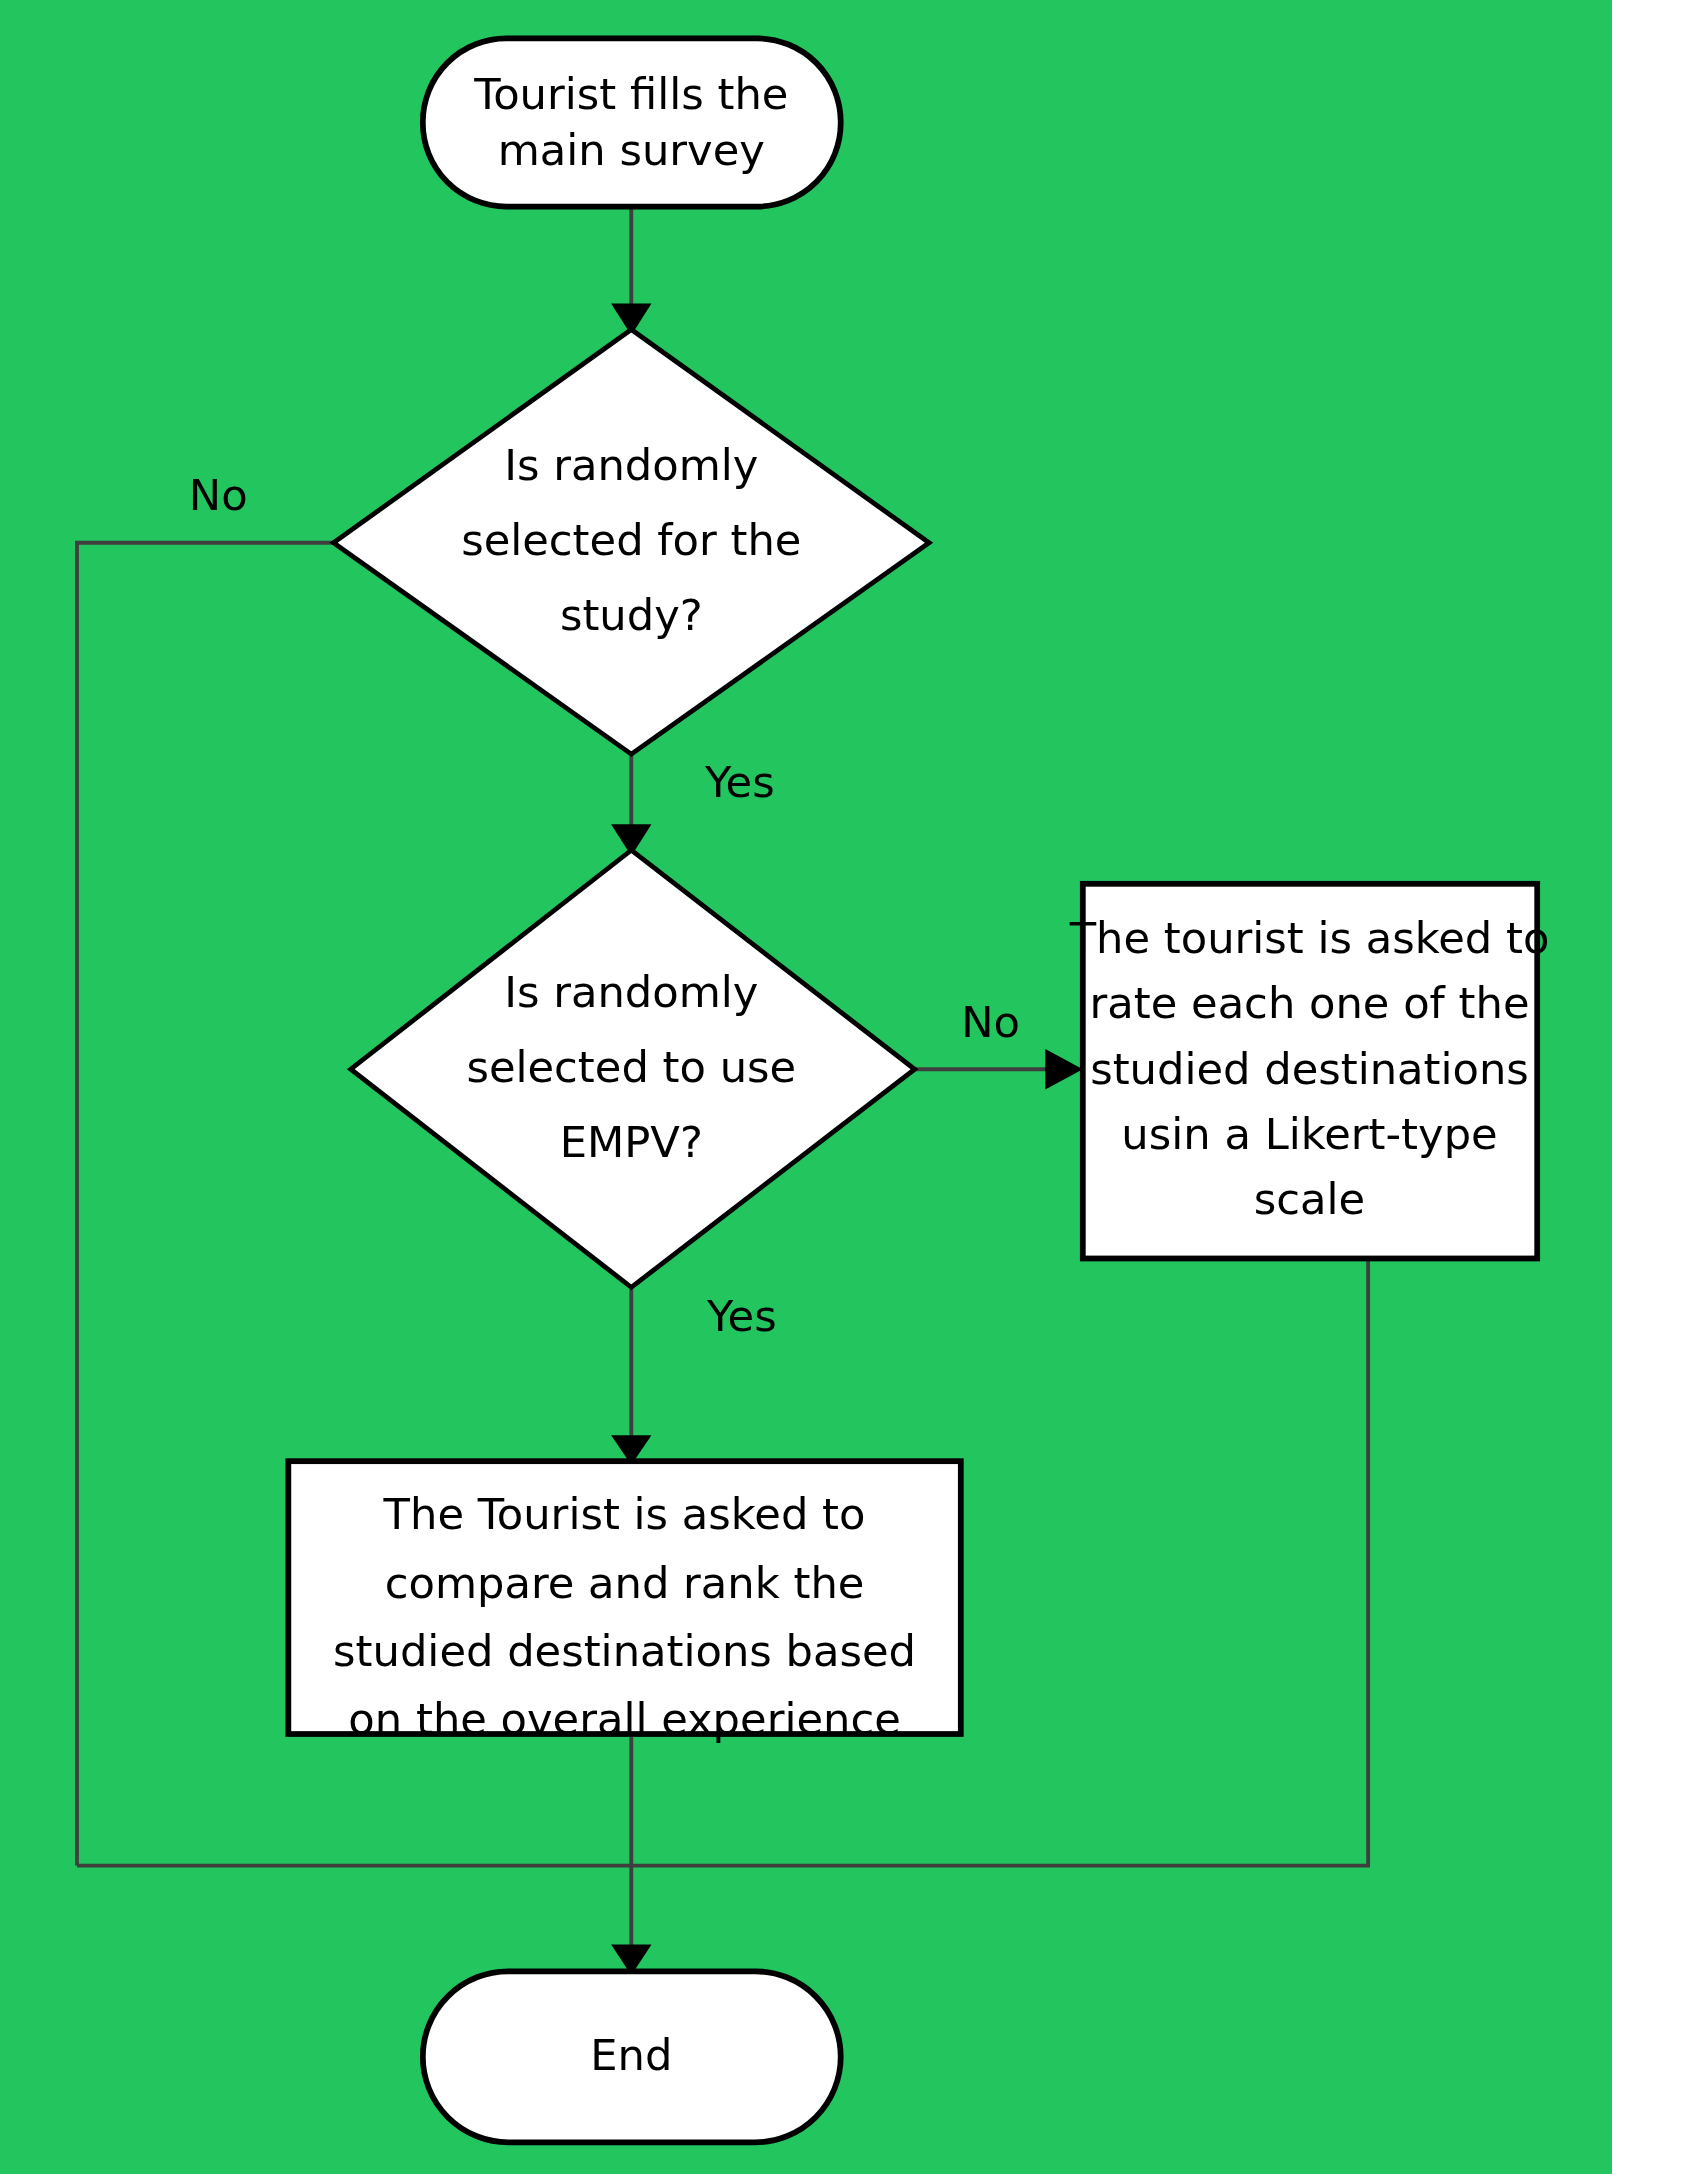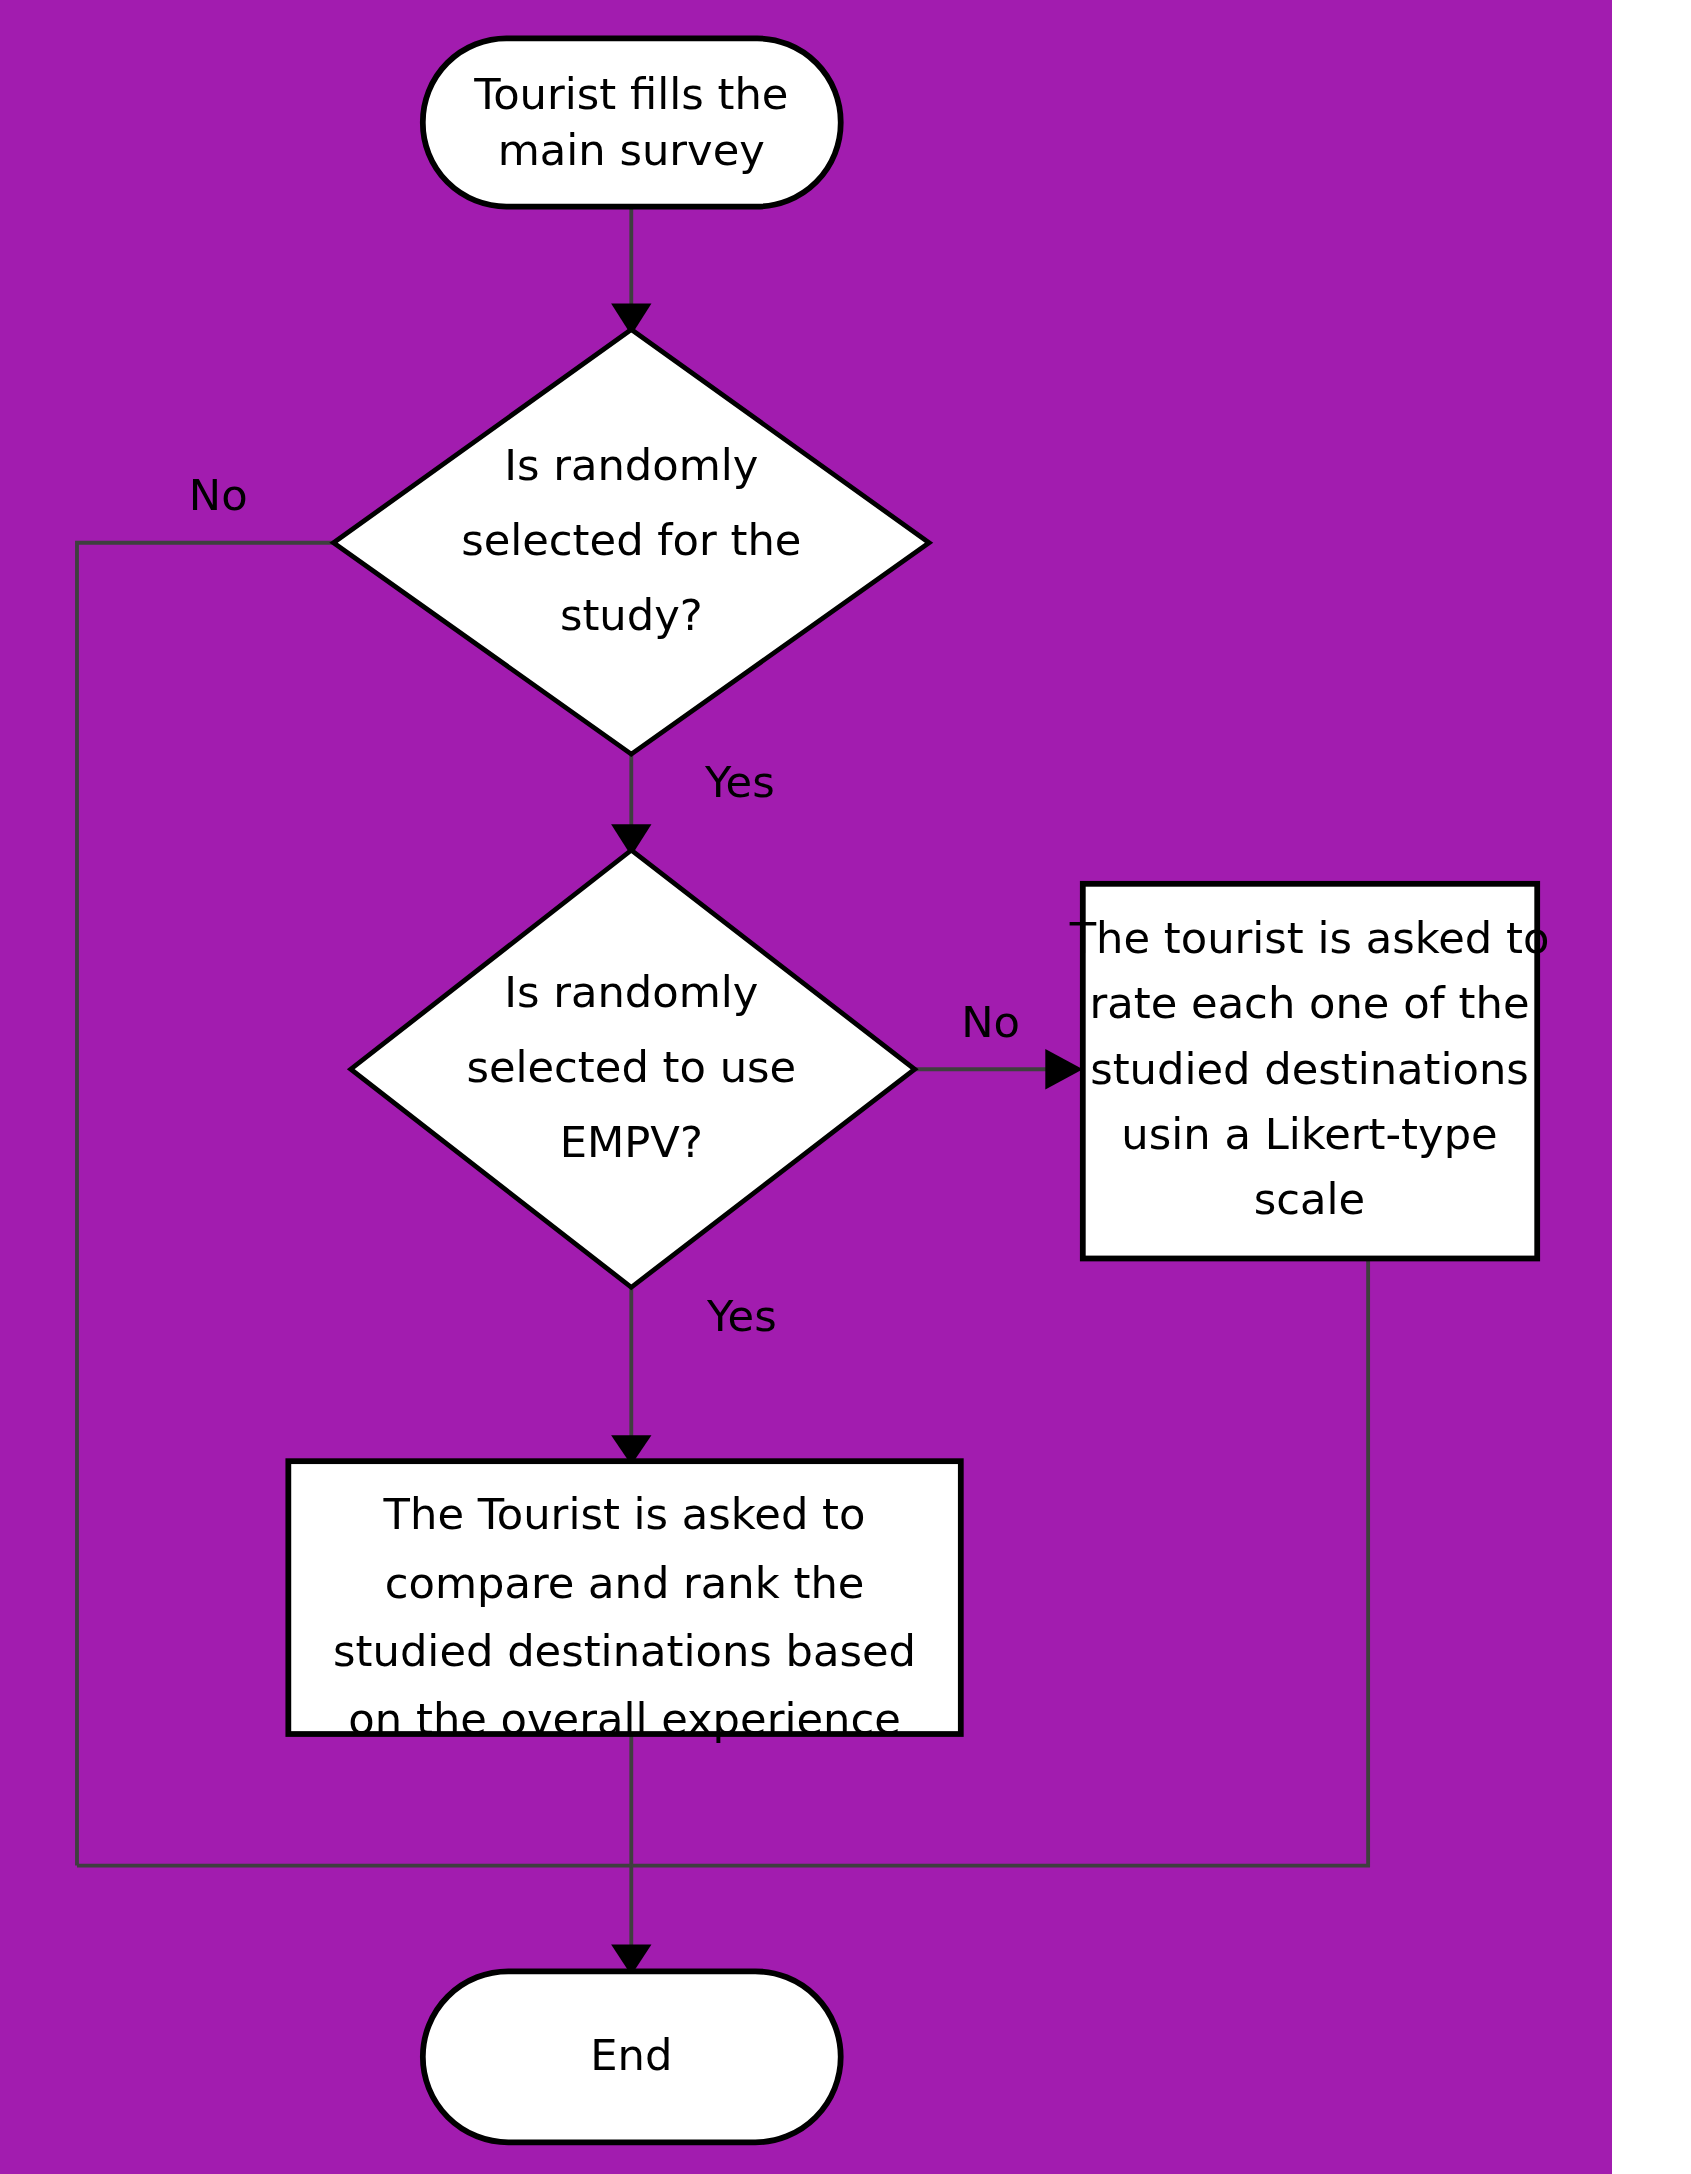--- a/index.html
+++ b/index.html
@@ -11,21 +11,21 @@
   body {
     width: 1692px;
     height: 2174px;
     font-family: "DejaVu Sans", sans-serif;
     overflow: hidden;
   }
   #flow-root {
     position: relative;
     width: 1612px;
     height: 2174px;
-    background: #a21caf;
+    background: #22c55e;
   }
   svg#flow-svg {
     display: block;
     width: 1692px;
     height: 2174px;
   }
   .shape-stroke {
     fill: #ffffff;
     stroke: #000000;
     stroke-width: 6;

